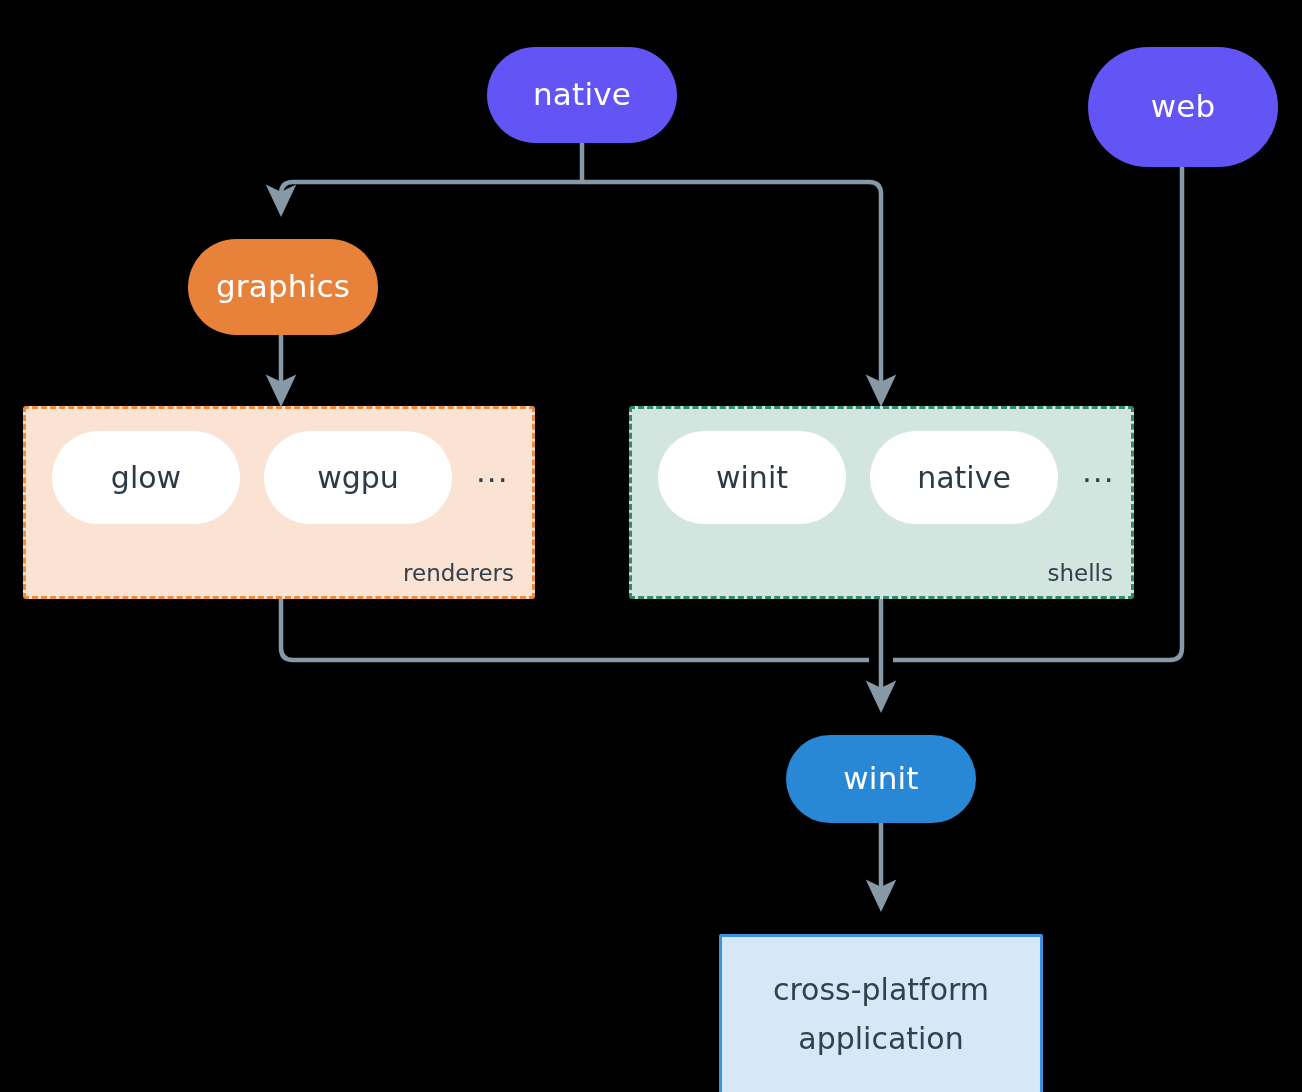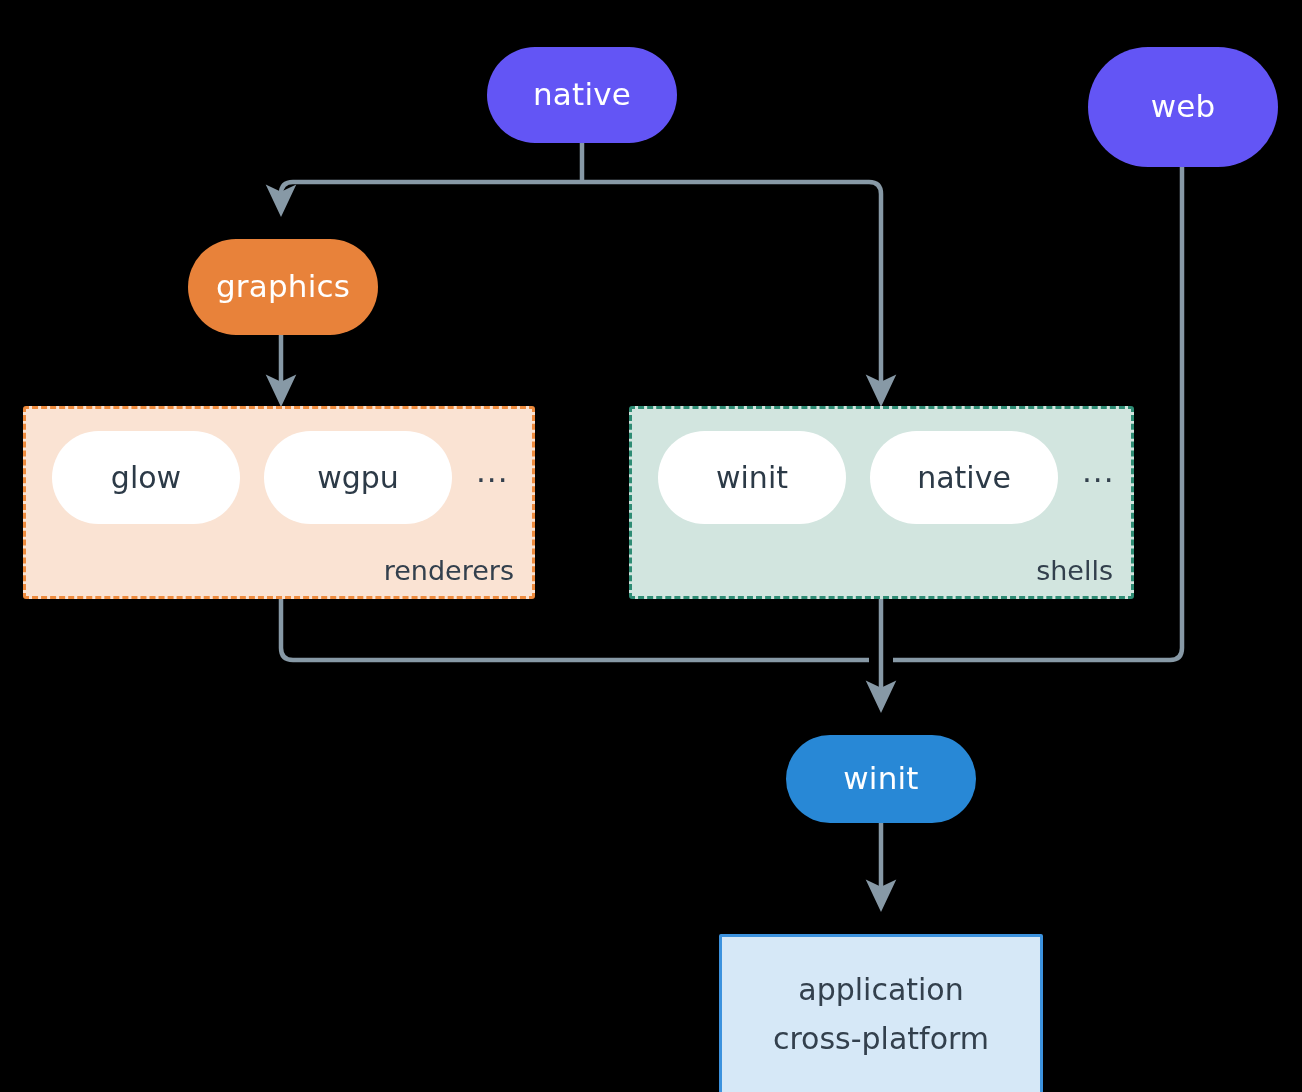--- a/index.html
+++ b/index.html
@@ -117,21 +117,21 @@
     font-size: 31px;
     line-height: 1;
     padding-bottom: 12px;
     letter-spacing: 1px;
   }
   .group-label {
     position: absolute;
     right: 18px;
     bottom: 10px;
     color: #33404D;
-    font-size: 27px;
+    font-size: 23px;
   }
 </style>
 </head>
 <body>
 
 <div id="diagram-root">
 
   <svg id="edge-layer" viewBox="0 0 1302 1092">
     <defs>
       <marker id="arrow" markerWidth="10" markerHeight="10" refX="6.2" refY="5" orient="auto" markerUnits="strokeWidth">
@@ -180,17 +180,17 @@
   <div class="group-box group-shells">
     <div class="group-items">
       <div class="chip">winit</div>
       <div class="chip">native</div>
       <div class="ellipsis">...</div>
     </div>
     <div class="group-label">shells</div>
   </div>
 
   <div class="node node-application">
+    <span>cross-platform</span>
     <span>application</span>
-    <span>cross-platform</span>
   </div>
 
 </div>
 
 </body></html>

